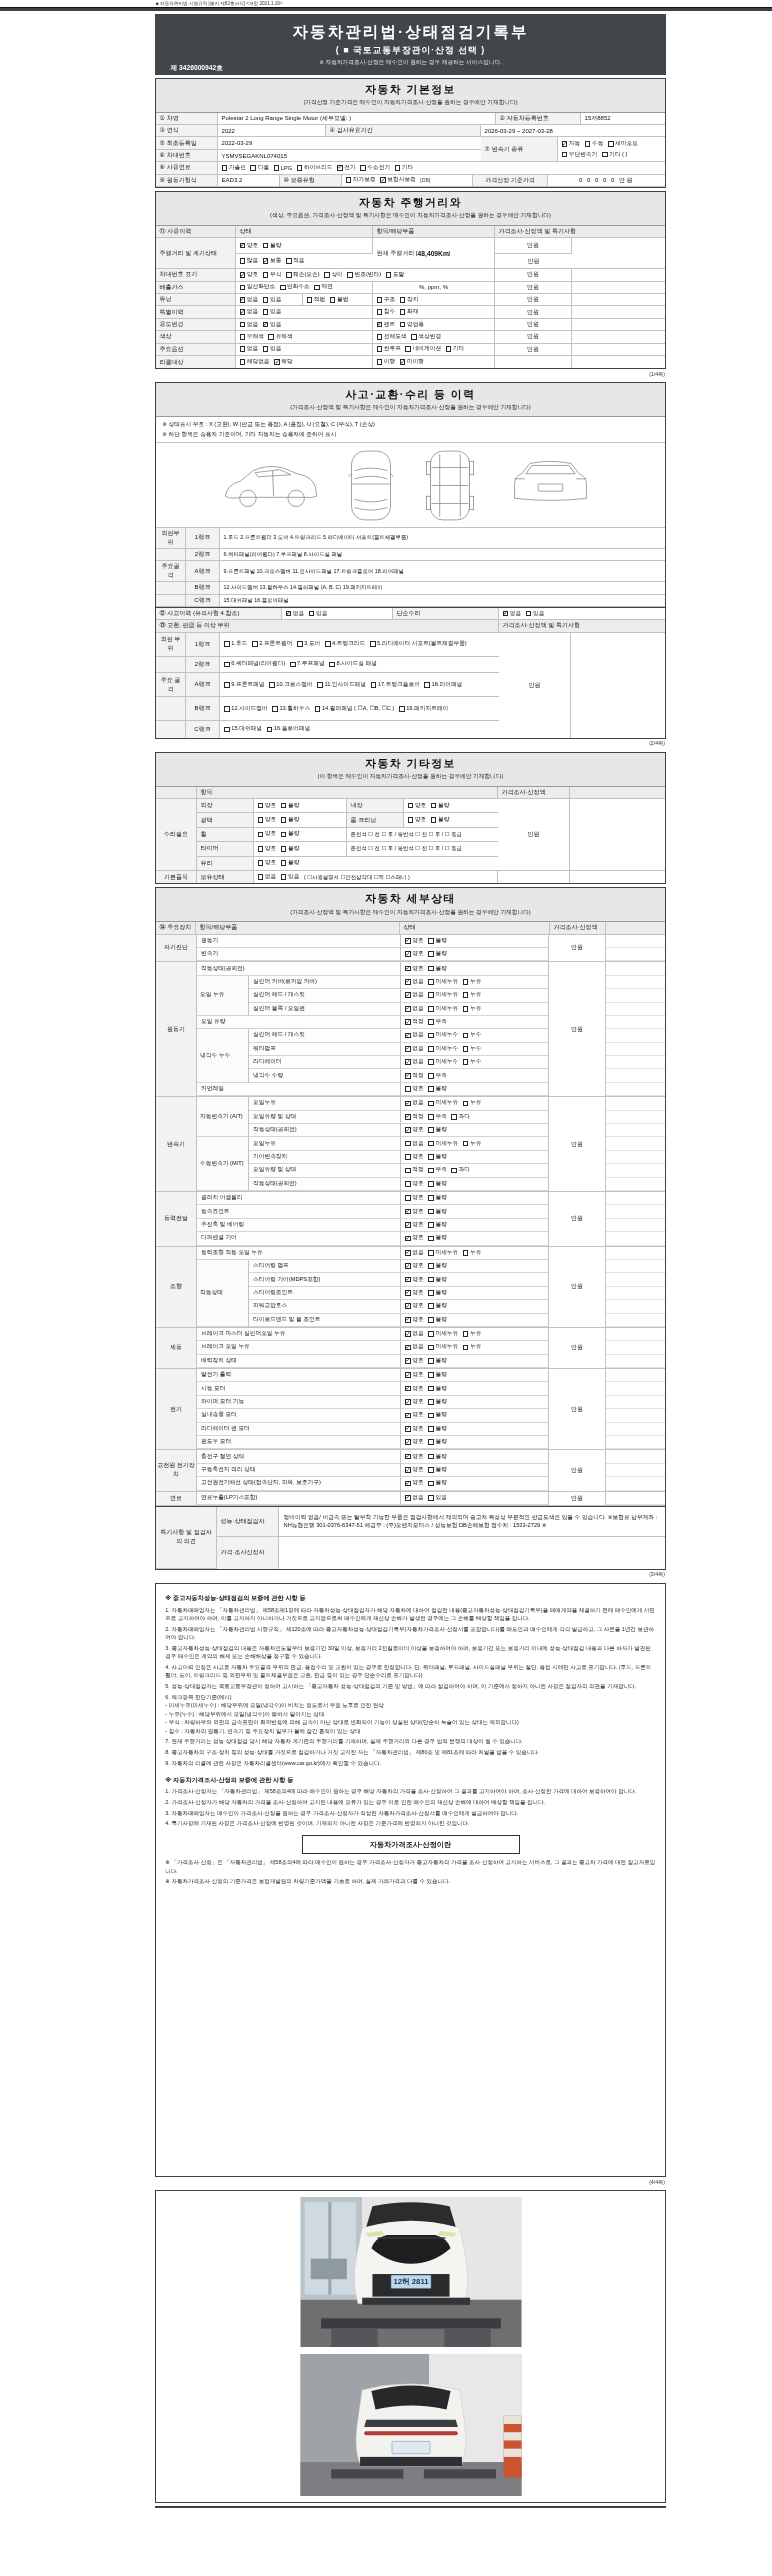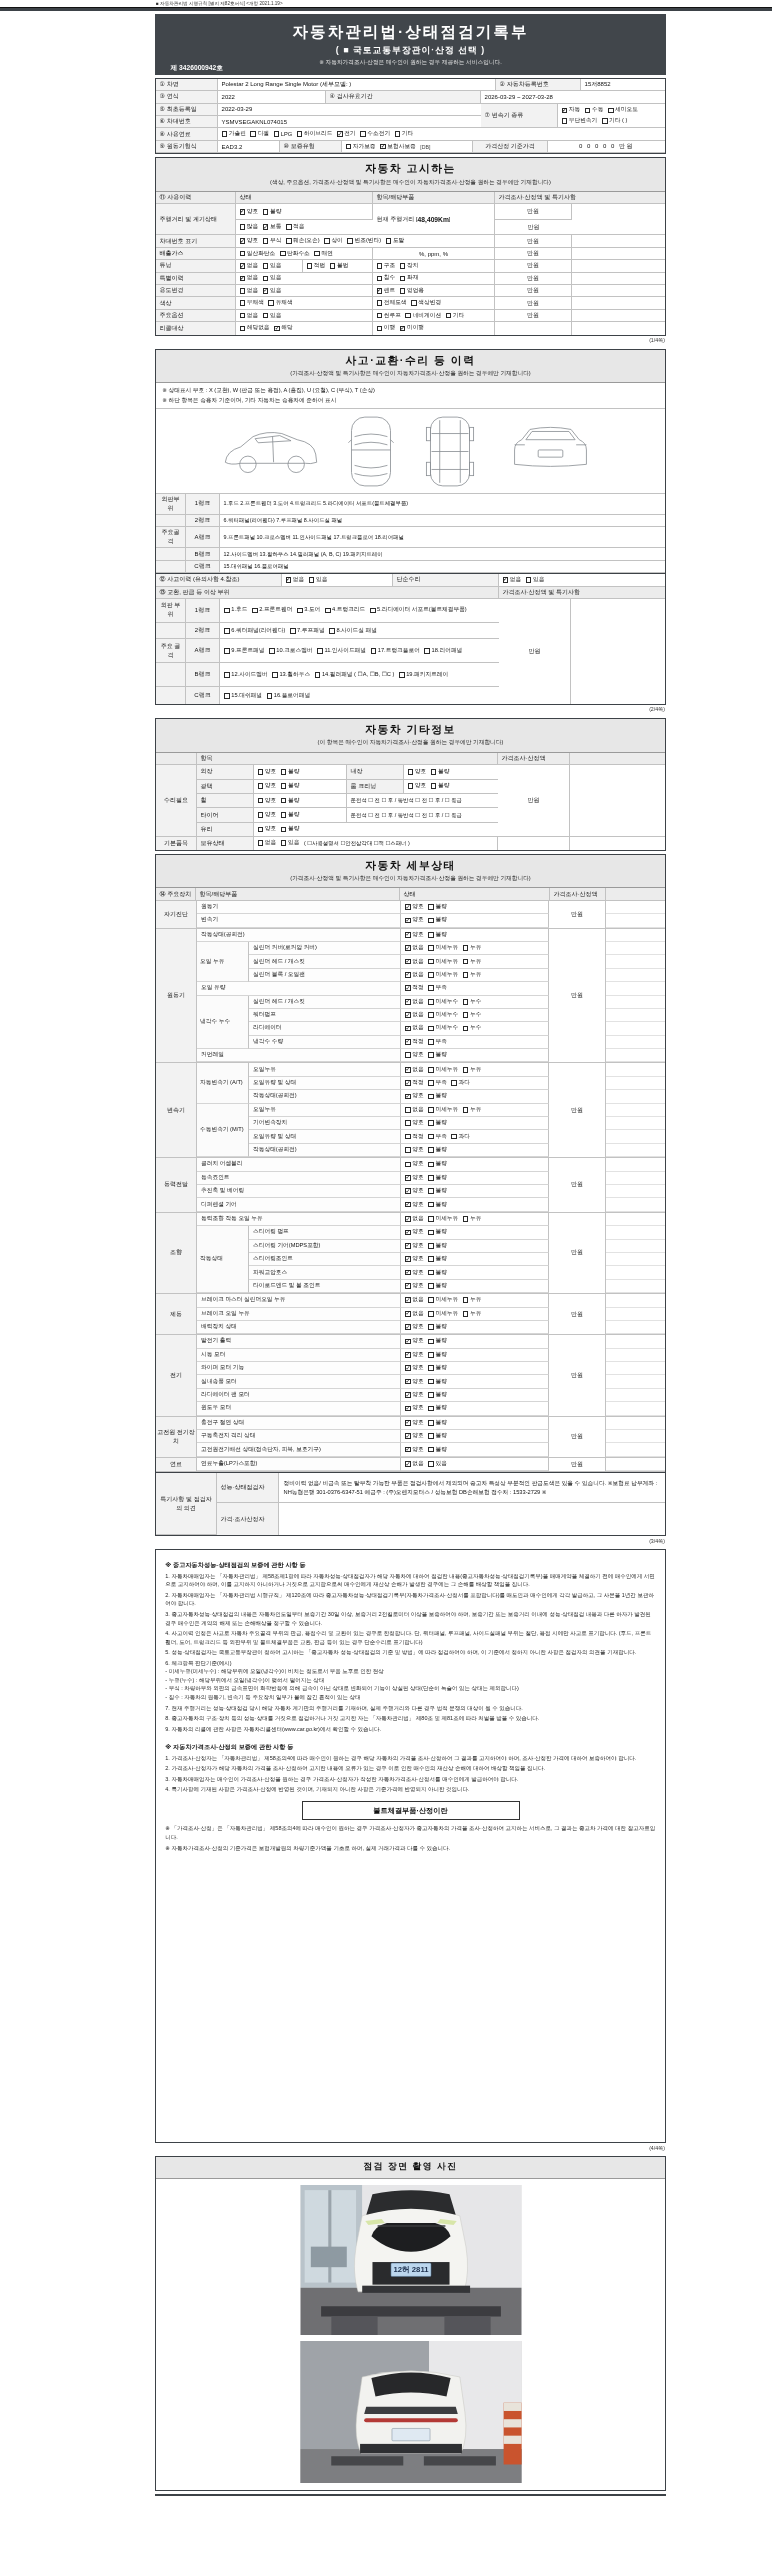--- a/index.html
+++ b/index.html
@@ -68,20 +68,24 @@
   <div class="topnote">■ 자동차관리법 시행규칙 [별지 제82호서식] &lt;개정 2021.1.19&gt;</div>
 
   <div class="band">
     <div class="t1">자동차관리법·상태점검기록부</div>
     <div class="t2">( ■ 국토교통부장관이·산정 선택 )</div>
     <div class="t3">※ 자동차가격조사·산정은 매수인이 원하는 경우 제공하는 서비스입니다.</div>
     <div class="docno">제 3426000942호</div>
   </div>
 
   <div class="sec">
+    <div class="sechead">
+      <div class="st">자동차 기본정보</div>
+      <div class="ss">(가격산정 기준가격은 매수인이 자동차가격조사·산정을 원하는 경우에만 기재합니다)</div>
+    </div>
     <div class="row">
       <div class="c lab" style="width:62px">① 차명</div>
       <div class="c" style="width:278px">Polestar 2 Long Range Single Motor (세부모델: )</div>
       <div class="c lab" style="width:85px">② 자동차등록번호</div>
       <div class="c" style="flex:1">15저8852</div>
     </div>
     <div class="row">
       <div class="c lab" style="width:62px">③ 연식</div>
       <div class="c" style="width:108px">2022</div>
       <div class="c lab" style="width:155px">④ 검사유효기간</div>
@@ -169,21 +173,21 @@
             </span></span>
           <span class="sm">[DB]</span>
         </div>
       <div class="c lab cen" style="width:75px">가격산정 기준가격</div>
       <div class="c cen" style="flex:1;letter-spacing:1.5px">0  0  0  0  0 만원</div>
     </div>
   </div>
 
   <div class="sec">
     <div class="sechead">
-      <div class="st">자동차 고시하는</div>
+      <div class="st">자동차 주행거리와</div>
       <div class="ss">(색상, 주요옵션, 가격조사·산정액 및 특기사항은 매수인이 자동차가격조사·산정을 원하는 경우에만 기재합니다)</div>
     </div>
     <div class="row">
       <div class="c th" style="width:80px">⑪ 사용이력</div>
       <div class="c th" style="width:137px">상태</div>
       <div class="c th" style="width:122px">항목/해당부품</div>
       <div class="c th" style="flex:1">가격조사·산정액 및 특기사항</div>
     </div>
     <div class="row">
       <div class="c lab" style="width:80px">주행거리 및 계기상태</div>
@@ -1589,33 +1593,30 @@
           <div class="note-item">8.  중고자동차의 구조·장치 등의 성능·상태를 거짓으로 점검하거나 거짓 고지한 자는 「자동차관리법」 제80조 및 제81조에 따라 처벌을 받을 수 있습니다.</div>
           <div class="note-item">9.  자동차의 리콜에 관한 사항은 자동차리콜센터(www.car.go.kr)에서 확인할 수 있습니다.</div>
         </div>
       <div class="note-h" style="margin-top:9.3px">※ 자동차가격조사·산정의 보증에 관한 사항 등</div>
       <div>
           <div class="note-item">1.  가격조사·산정자는 「자동차관리법」 제58조의4에 따라 매수인이 원하는 경우 해당 자동차의 가격을 조사·산정하여 그 결과를 고지하여야 하며, 조사·산정한 가격에 대하여 보증하여야 합니다.</div>
           <div class="note-item">2.  가격조사·산정자가 해당 자동차의 가격을 조사·산정하여 고지한 내용에 오류가 있는 경우 이로 인한 매수인의 재산상 손해에 대하여 배상할 책임을 집니다.</div>
           <div class="note-item">3.  자동차매매업자는 매수인이 가격조사·산정을 원하는 경우 가격조사·산정자가 작성한 자동차가격조사·산정서를 매수인에게 발급하여야 합니다.</div>
           <div class="note-item">4.  특기사항에 기재된 사항은 가격조사·산정에 반영된 것이며, 기재되지 아니한 사항은 기준가격에 반영되지 아니한 것입니다.</div>
         </div>
-      <div class="nbox">볼트체결부품·산정이란</div>
+      <div class="nbox">자동차가격조사·산정이란</div>
       <div>
           <div class="note-item">※ 「가격조사·산정」은 「자동차관리법」 제58조의4에 따라 매수인이 원하는 경우 가격조사·산정자가 중고자동차의 가격을 조사·산정하여 고지하는 서비스로, 그 결과는 중고차 가격에 대한 참고자료입니다.</div>
           <div class="note-item">※ 자동차가격조사·산정의 기준가격은 보험개발원의 차량기준가액을 기초로 하며, 실제 거래가격과 다를 수 있습니다.</div>
         </div>
     </div>
   </div>
   <div class="marker">(4/4쪽)</div>
 
   <div class="sec">
-    <div class="sechead">
-      <div class="st" style="font-size:8.8px">점검 장면 촬영 사진</div>
-    </div>
     <svg class="photo" width="222" height="150" viewBox="0 0 430 292">
       <rect width="430" height="292" fill="#d9dadc"></rect>
       <rect x="0" y="0" width="120" height="200" fill="#b9c3ca"></rect>
       <rect x="8" y="10" width="100" height="180" fill="#cfd9df"></rect>
       <rect x="54" y="10" width="6" height="180" fill="#9aa4ab"></rect>
       <rect x="20" y="120" width="70" height="40" fill="#8e9aa2"></rect>
       <rect x="120" y="0" width="310" height="216" fill="#e6e6e8"></rect>
       <rect x="0" y="200" width="430" height="92" fill="#6f6f72"></rect>
       <rect x="40" y="236" width="350" height="20" fill="#3c3c40"></rect>
       <rect x="60" y="256" width="90" height="36" fill="#55555a"></rect>

